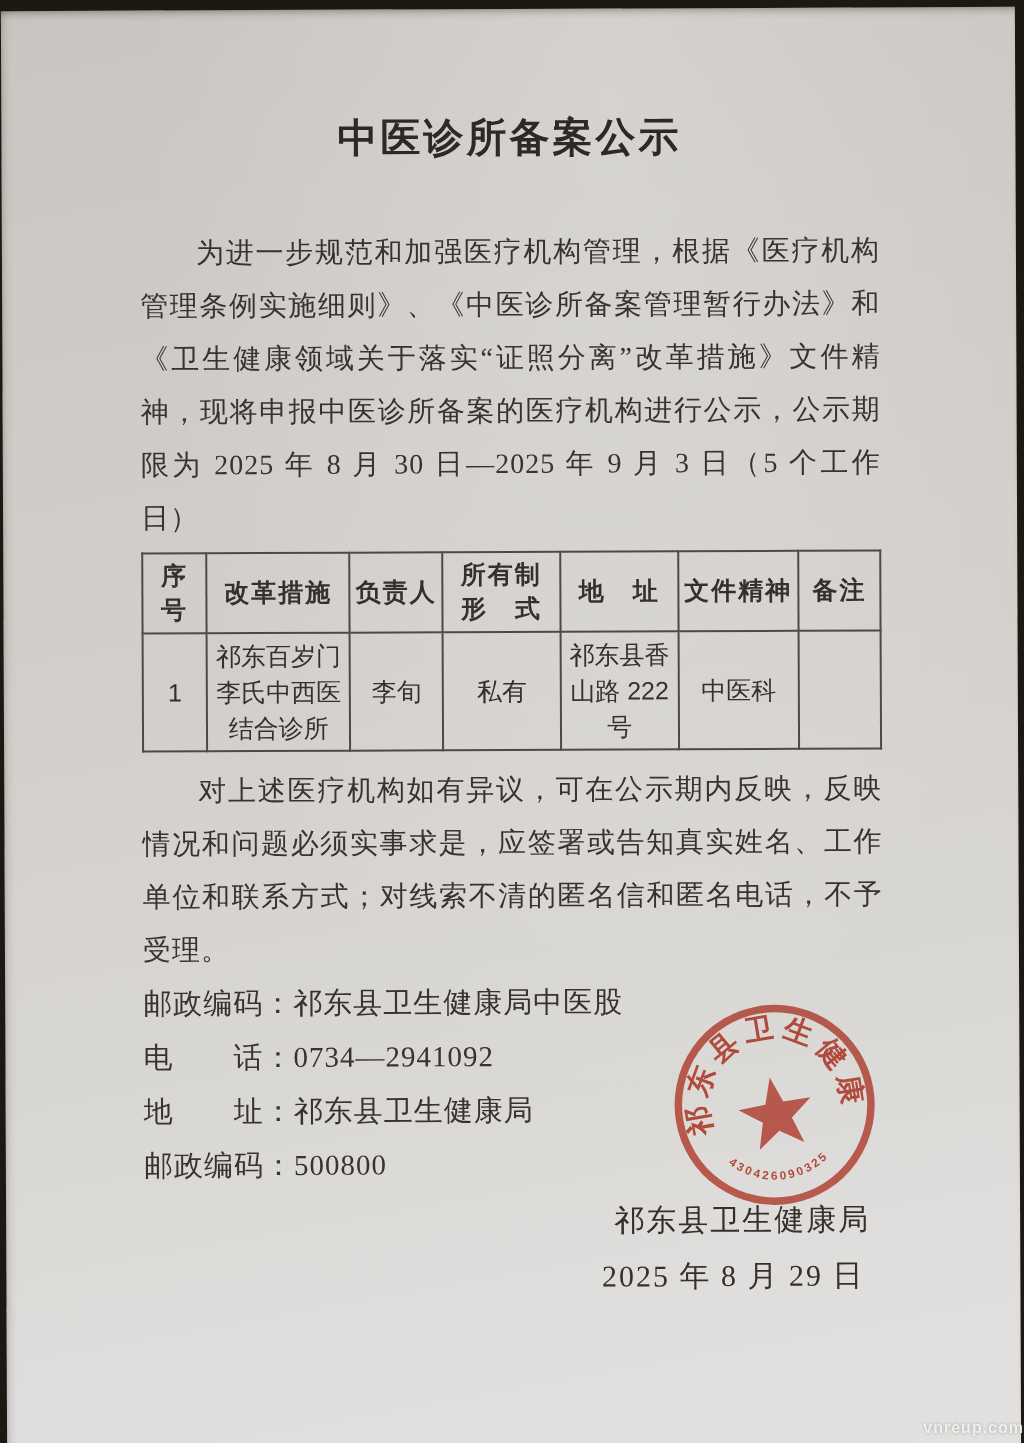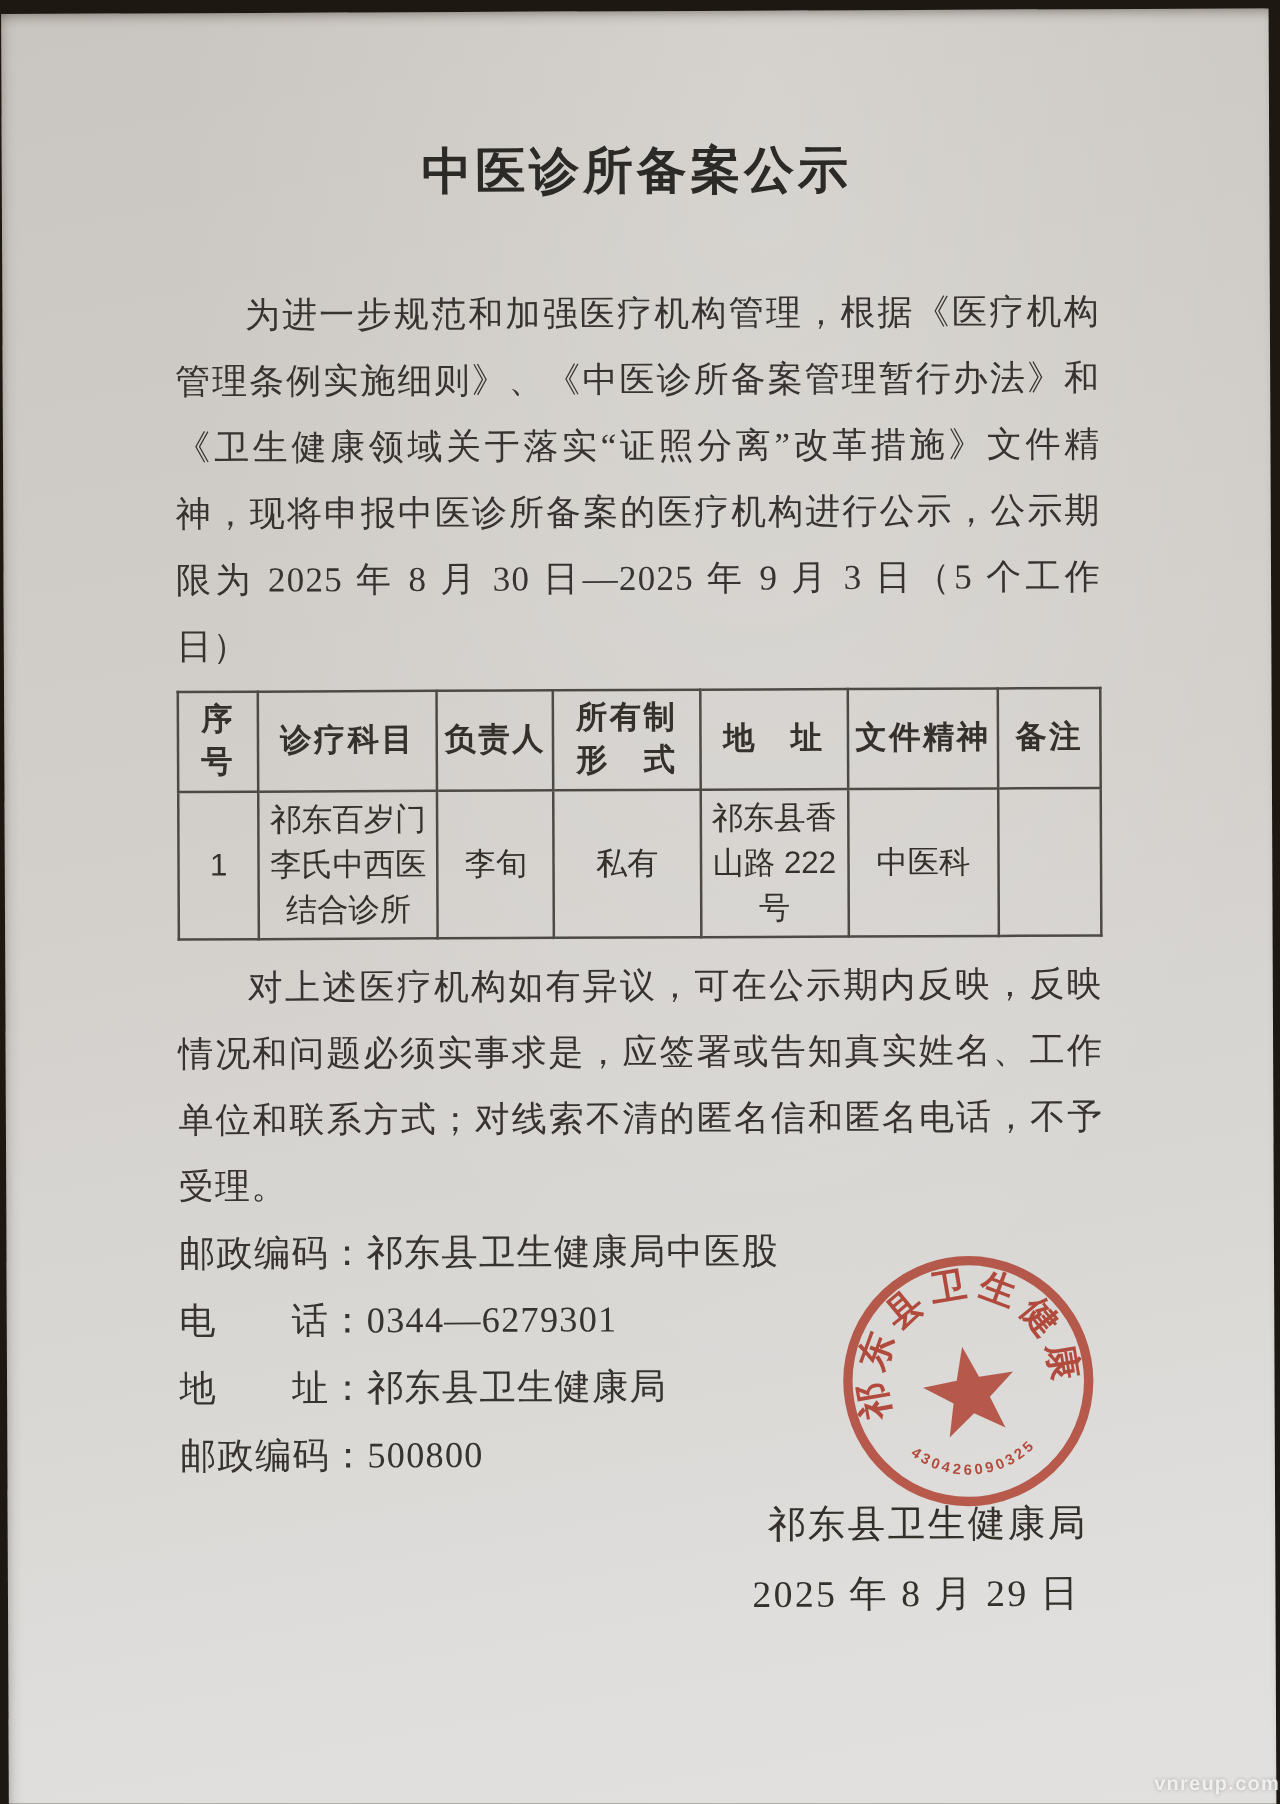--- a/index.html
+++ b/index.html
@@ -148,21 +148,21 @@
         <col style="width:12.6%">
         <col style="width:15.9%">
         <col style="width:16.0%">
         <col style="width:16.3%">
         <col style="width:11.1%">
       </colgroup>
       <thead>
         <tr>
           <th>序
 号</th>
-          <th>诊疗科目</th>
+          <th>改革措施</th>
           <th>负责人</th>
           <th>所有制
 形　式</th>
           <th>地　址</th>
           <th>文件精神</th>
           <th>备注</th>
         </tr>
       </thead>
       <tbody>
         <tr>
@@ -174,21 +174,21 @@
           <td>中医科</td>
           <td></td>
         </tr>
       </tbody>
     </table>
 
     <p class="para para2">对上述医疗机构如有异议，可在公示期内反映，反映情况和问题必须实事求是，应签署或告知真实姓名、工作单位和联系方式；对线索不清的匿名信和匿名电话，不予受理。</p>
 
     <div class="contact">
       <div class="contact-row"><span>邮政编码：</span><span>祁东县卫生健康局中医股</span></div>
-      <div class="contact-row"><span>电　　话：</span><span>0344—6279301</span></div>
+      <div class="contact-row"><span>电　　话：</span><span>0734—2941092</span></div>
       <div class="contact-row"><span>地　　址：</span><span>祁东县卫生健康局</span></div>
       <div class="contact-row"><span>邮政编码：</span><span>500800</span></div>
     </div>
 
     <div class="sig-block">
       <div class="sig-org">祁东县卫生健康局</div>
       <div class="sig-date">2025 年 8 月 29 日</div>
     </div>
   </div>
 

